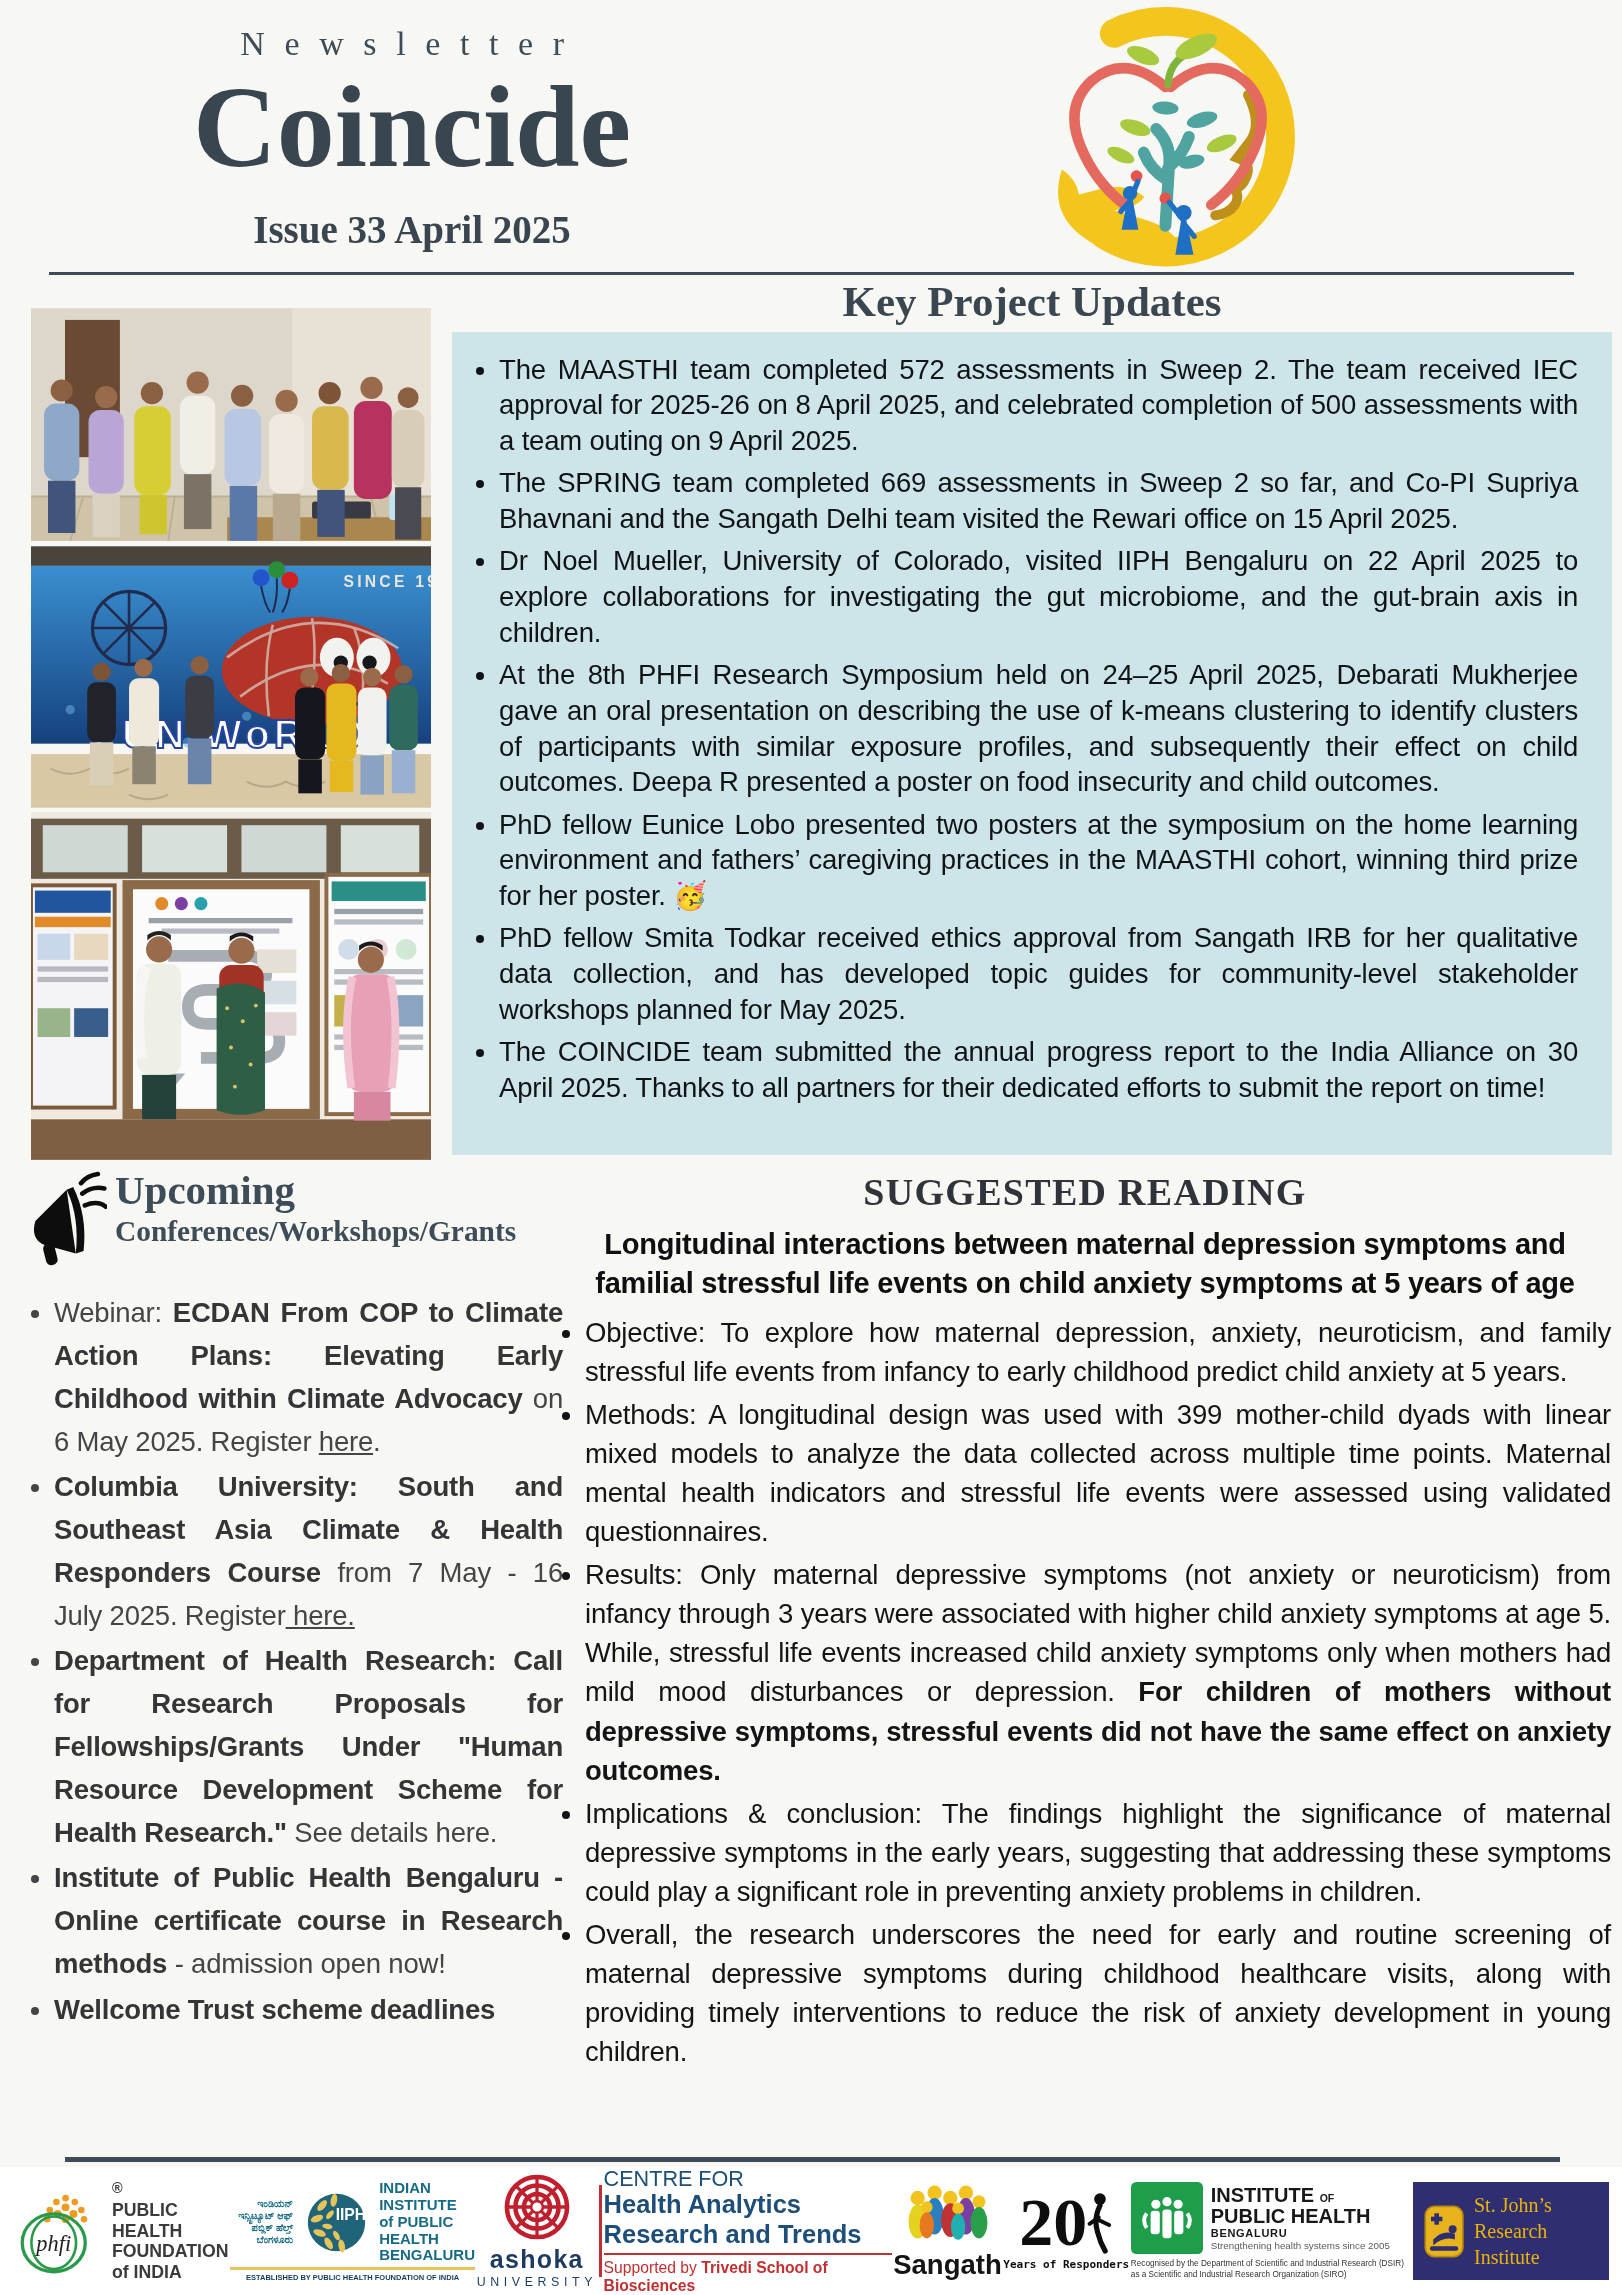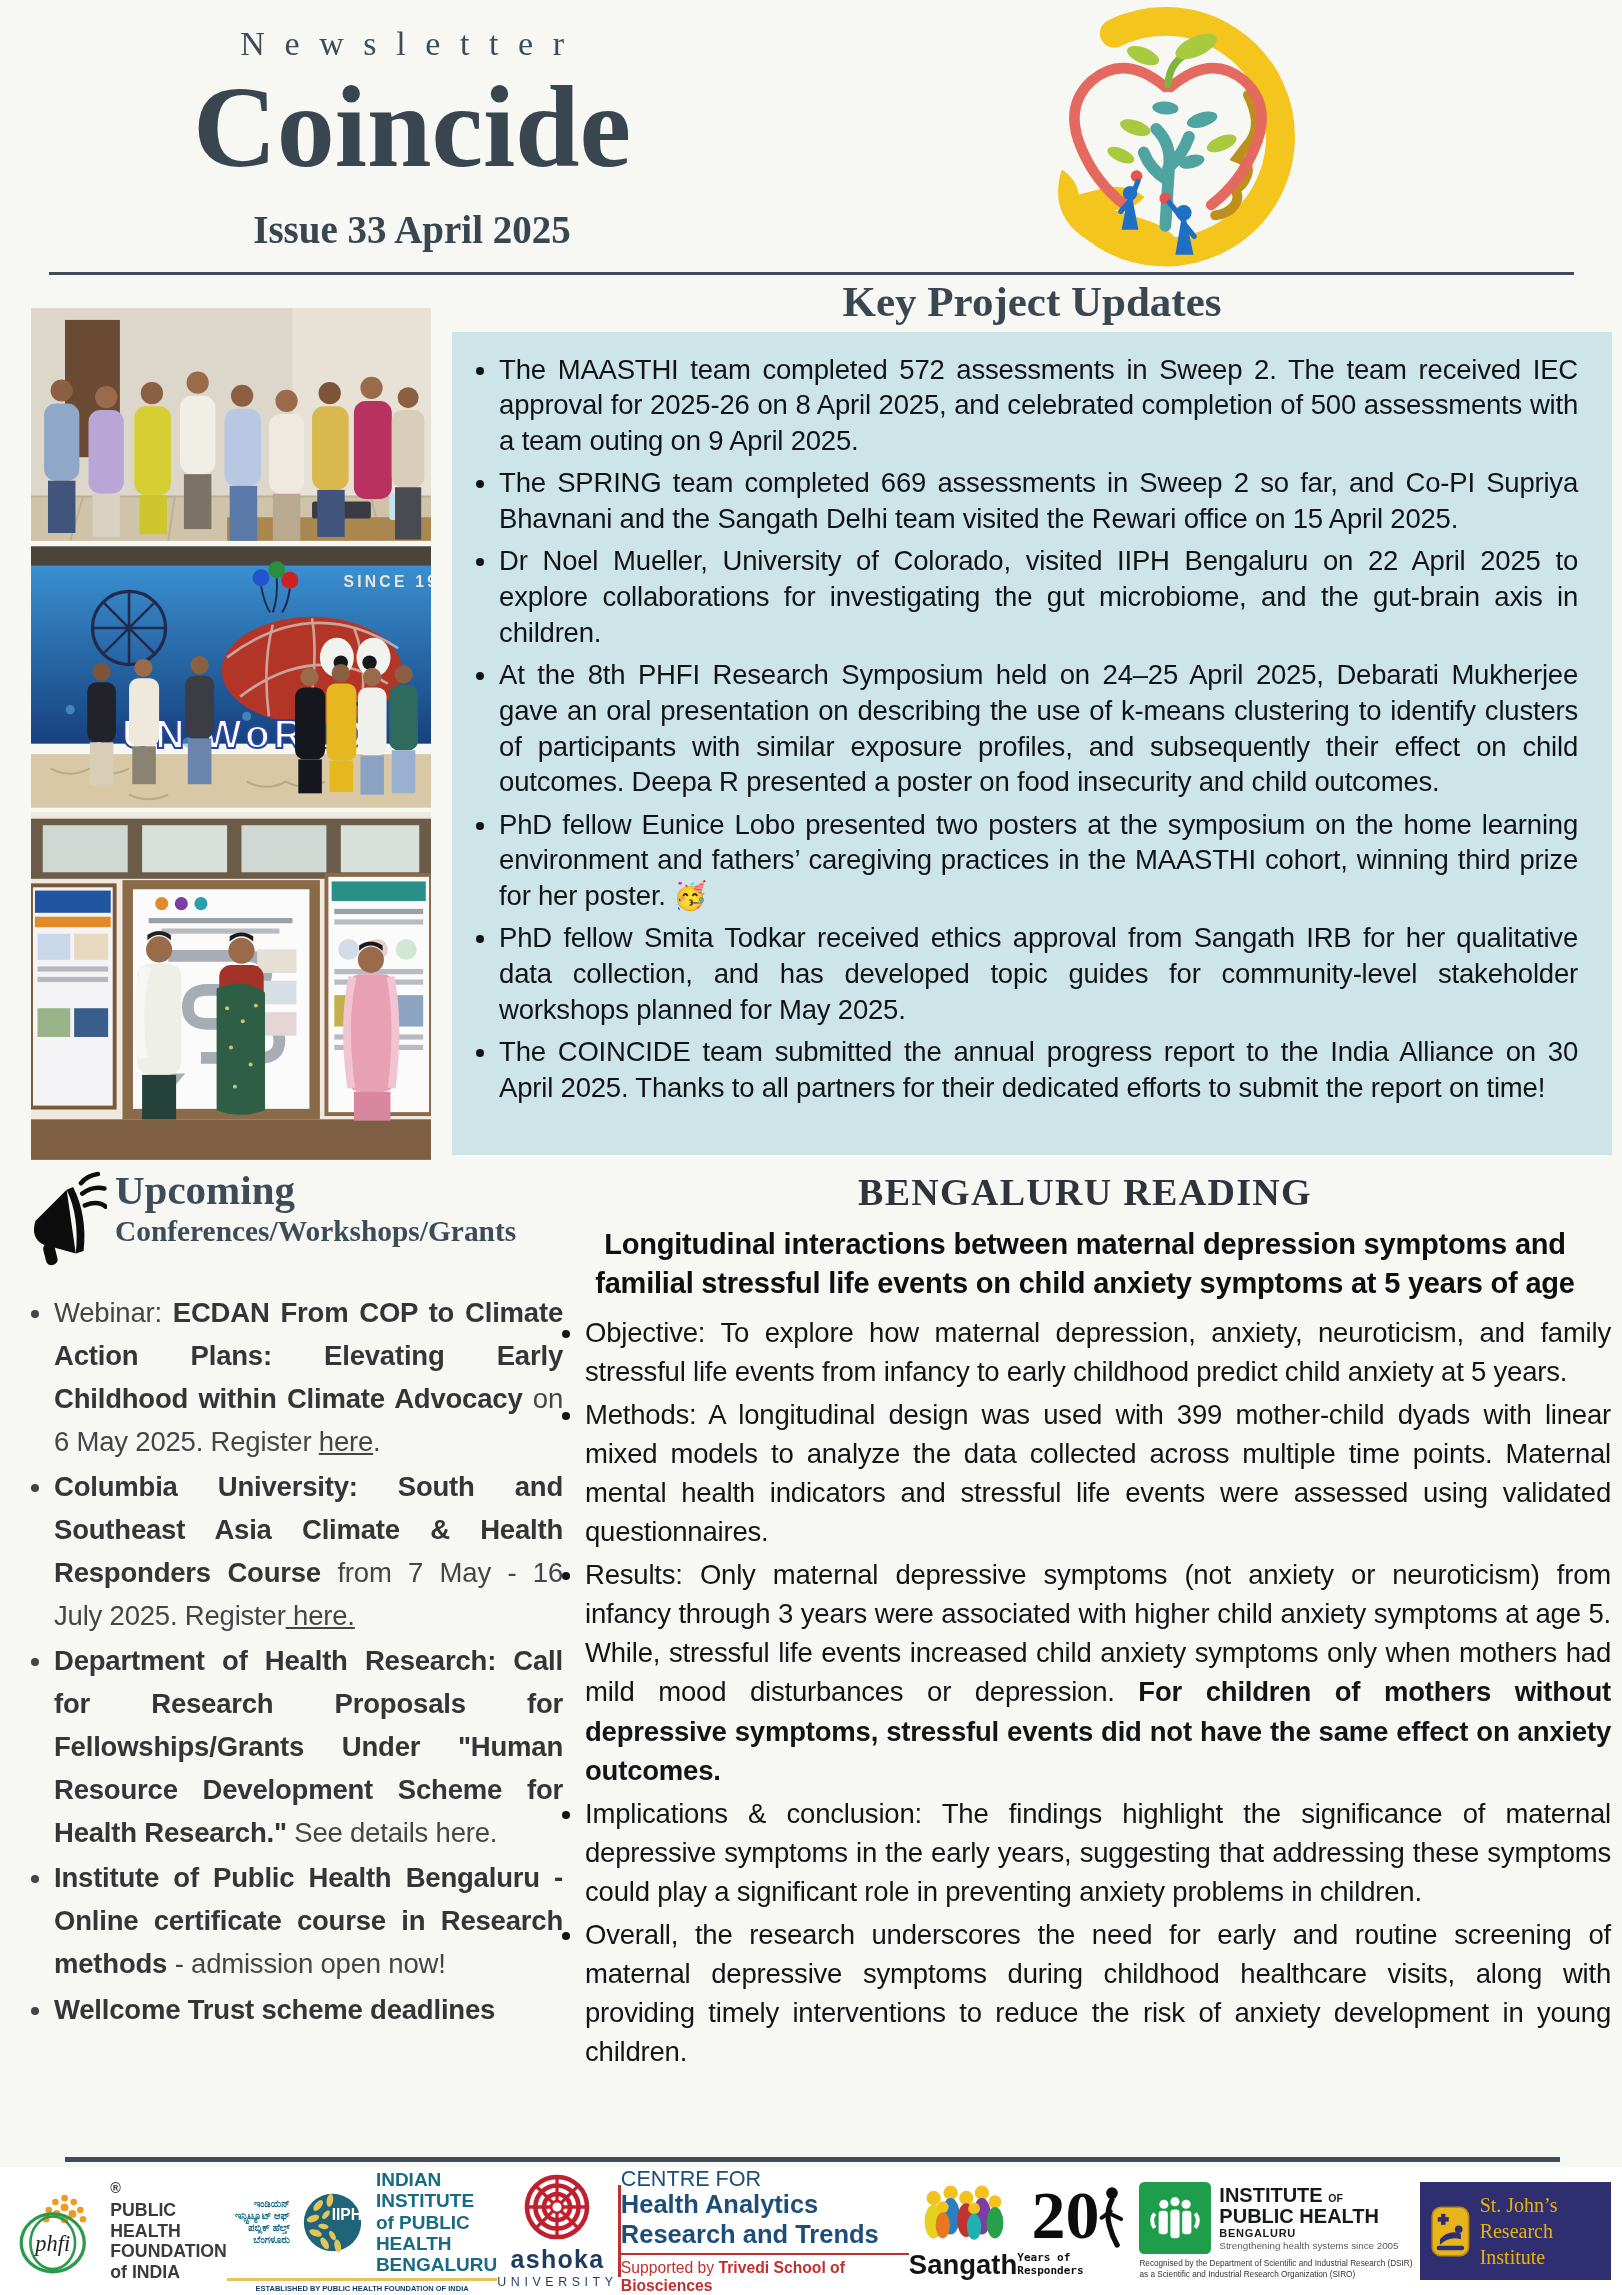--- a/index.html
+++ b/index.html
@@ -63,21 +63,21 @@
 
   .bottom-rule{position:absolute;left:65px;top:2157px;width:1495px;height:4.6px;background:#3e4c57;}
 
   
   .footer{position:absolute;left:0;top:2167px;width:1623px;height:128px;background:#ffffff;
           display:flex;align-items:center;justify-content:space-evenly;padding:0 11.8px;box-sizing:border-box;}
   .flogo{display:flex;align-items:center;gap:6.5px;}
   .phfi-txt{font-size:17.7px;font-weight:700;color:#3b3b3b;line-height:1.15;}
   .phfi-reg{font-size:14.4px;color:#3b3b3b;vertical-align:top;}
   .iiph-kan{font-size:9.8px;font-weight:700;color:#176b85;width:63px;line-height:1.25;text-align:right;}
-  .iiph-txt{font-size:19px;font-weight:700;color:#176b85;line-height:1.12;}
+  .iiph-txt{font-size:15px;font-weight:700;color:#176b85;line-height:1.12;}
   .iiph-wrap{display:flex;flex-direction:column;align-items:center;}
   .iiph-bar{width:100%;height:3.3px;background:#e5c45a;margin-top:2.6px;}
   .iiph-tag{font-size:7.5px;font-weight:700;color:#123a5e;margin-top:2.6px;white-space:nowrap;}
   .ashoka-word{font-size:25px;font-weight:700;color:#1d3a5f;letter-spacing:1.3px;line-height:1;}
   .ashoka-sub{font-size:12.4px;color:#1d3a5f;letter-spacing:4.6px;margin-top:2.6px;}
   .chart-div{width:3.3px;height:92px;background:#c03030;}
   .chart-l1{font-size:21.6px;color:#1d4e79;line-height:1.1;}
   .chart-l2{font-size:25.5px;font-weight:700;color:#1d4e79;line-height:1.15;}
   .chart-rule{height:2.6px;background:#c03030;margin:3.9px 0;}
   .chart-sub{font-size:15.7px;color:#c03030;}
@@ -367,21 +367,21 @@
     <ul>
       <li><span>Webinar: </span><span data-b="1" style="font-weight: 700;">ECDAN From COP to Climate Action Plans: Elevating Early Childhood within Climate Advocacy</span><span> on 6 May 2025. Register </span><a class="inline-link">here</a><span>.</span></li>
       <li><span data-b="1" style="font-weight: 700;">Columbia University: South and Southeast Asia Climate &amp; Health Responders Course</span><span> from 7 May - 16 July 2025. Register</span><a class="inline-link"> here.</a></li>
       <li><span data-b="1" style="font-weight: 700; margin-top: 46px;">Department of Health Research: Call for Research Proposals for Fellowships/Grants Under "Human Resource Development Scheme for Health Research."</span><span> See details here.</span></li>
       <li><span data-b="1" style="font-weight: 700;">Institute of Public Health Bengaluru - Online certificate course in Research methods</span><span> - admission open now!</span></li>
       <li><span data-b="1" style="font-weight: 700;">Wellcome Trust scheme deadlines</span></li>
     </ul>
   </div>
 
   <div class="sug">
-    <div class="sug-title">BENGALURU READING</div>
+    <div class="sug-title">SUGGESTED READING</div>
     <div class="sug-paper">Longitudinal interactions between maternal depression symptoms and familial stressful life events on child anxiety symptoms at 5 years of age</div>
     <ul>
       <li><span>Objective: To explore how maternal depression, anxiety, neuroticism, and family stressful life events from infancy to early childhood predict child anxiety at 5 years.</span></li>
       <li><span>Methods: A longitudinal design was used with 399 mother-child dyads with linear mixed models to analyze the data collected across multiple time points. Maternal mental health indicators and stressful life events were assessed using validated questionnaires.</span></li>
       <li><span>Results: Only maternal depressive symptoms (not anxiety or neuroticism) from infancy through 3 years were associated with higher child anxiety symptoms at age 5. While, stressful life events increased child anxiety symptoms only when mothers had mild mood disturbances or depression. </span><span data-b="1" style="font-weight: 700;">For children of mothers without depressive symptoms, stressful events did not have the same effect on anxiety outcomes.</span></li>
       <li><span>Implications &amp; conclusion: The findings highlight the significance of maternal depressive symptoms in the early years, suggesting that addressing these symptoms could play a significant role in preventing anxiety problems in children.</span></li>
       <li><span>Overall, the research underscores the need for early and routine screening of maternal depressive symptoms during childhood healthcare visits, along with providing timely interventions to reduce the risk of anxiety development in young children.</span></li>
     </ul>
   </div>
 

